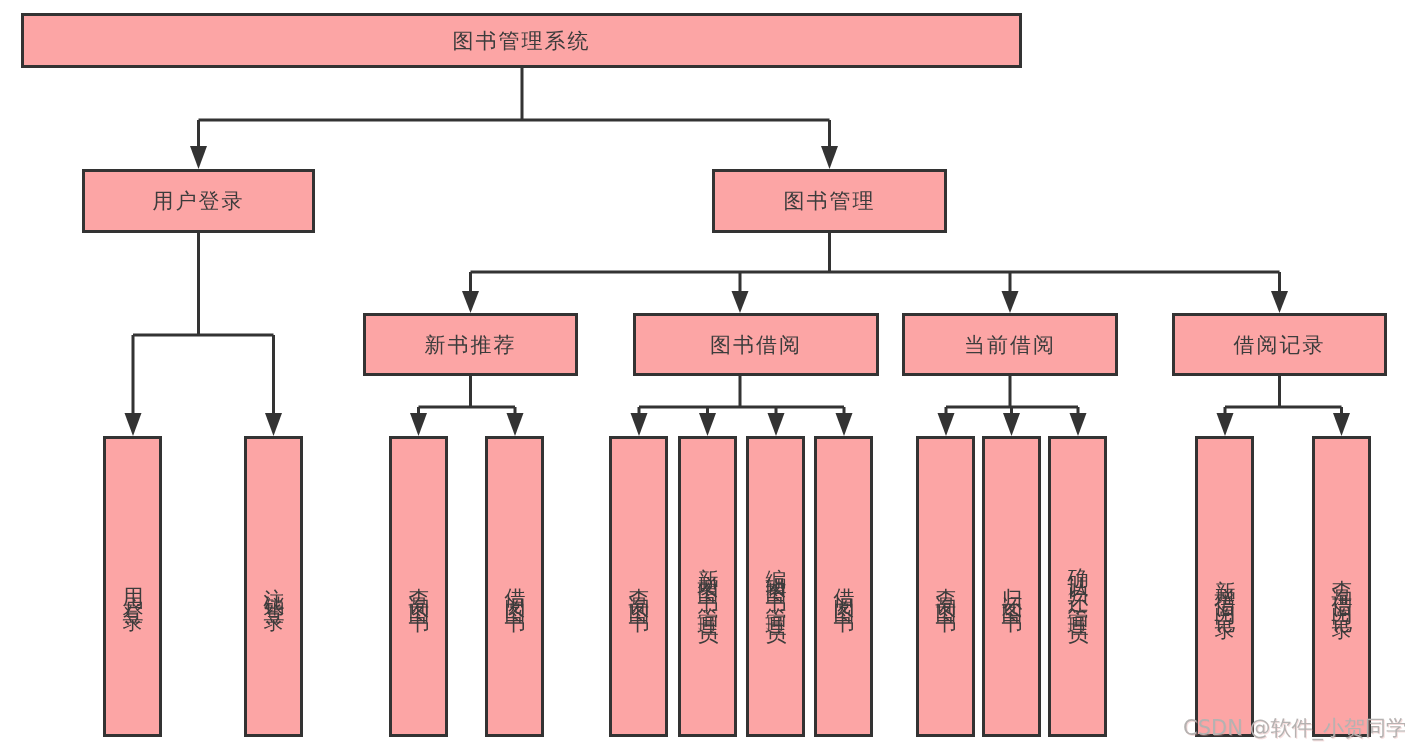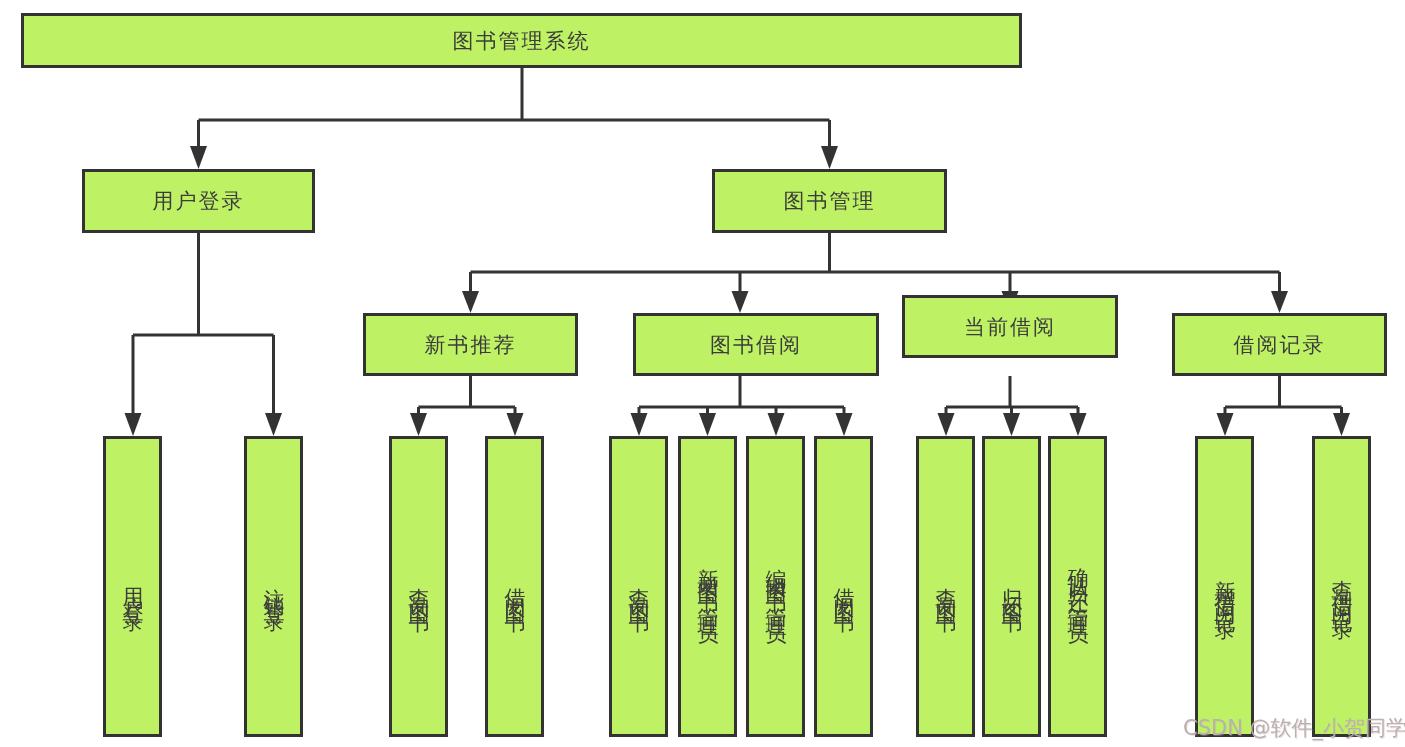--- a/index.html
+++ b/index.html
@@ -13,21 +13,21 @@
   }
   svg.connectors {
     position: absolute;
     left: 0; top: 0;
     width: 1405px; height: 747px;
   }
   .box {
     position: absolute;
     box-sizing: border-box;
     border: 3px solid #333333;
-    background: #bef264;
+    background: #fca5a5;
     display: flex;
     align-items: center;
     justify-content: center;
     color: #3c3c3c;
   }
   .box.h span {
     font-size: 21px;
     letter-spacing: 2px;
     white-space: nowrap;
   }
@@ -113,21 +113,21 @@
   <div class="box h" style="left:712px; top:169px; width:235px; height:64px;">
     <span>图书管理</span>
   </div>
 
   <div class="box h" style="left:363px; top:313px; width:215px; height:63px;">
     <span>新书推荐</span>
   </div>
   <div class="box h" style="left:633px; top:313px; width:246px; height:63px;">
     <span>图书借阅</span>
   </div>
-  <div class="box h" style="left:902px; top:295px; width:216px; height:63px;">
+  <div class="box h" style="left:902px; top:313px; width:216px; height:63px;">
     <span>当前借阅</span>
   </div>
   <div class="box h" style="left:1172px; top:313px; width:215px; height:63px;">
     <span>借阅记录</span>
   </div>
 
   <div class="box v" style="left:103px;">
     <span>用户登录</span>
   </div>
   <div class="box v" style="left:244px;">

